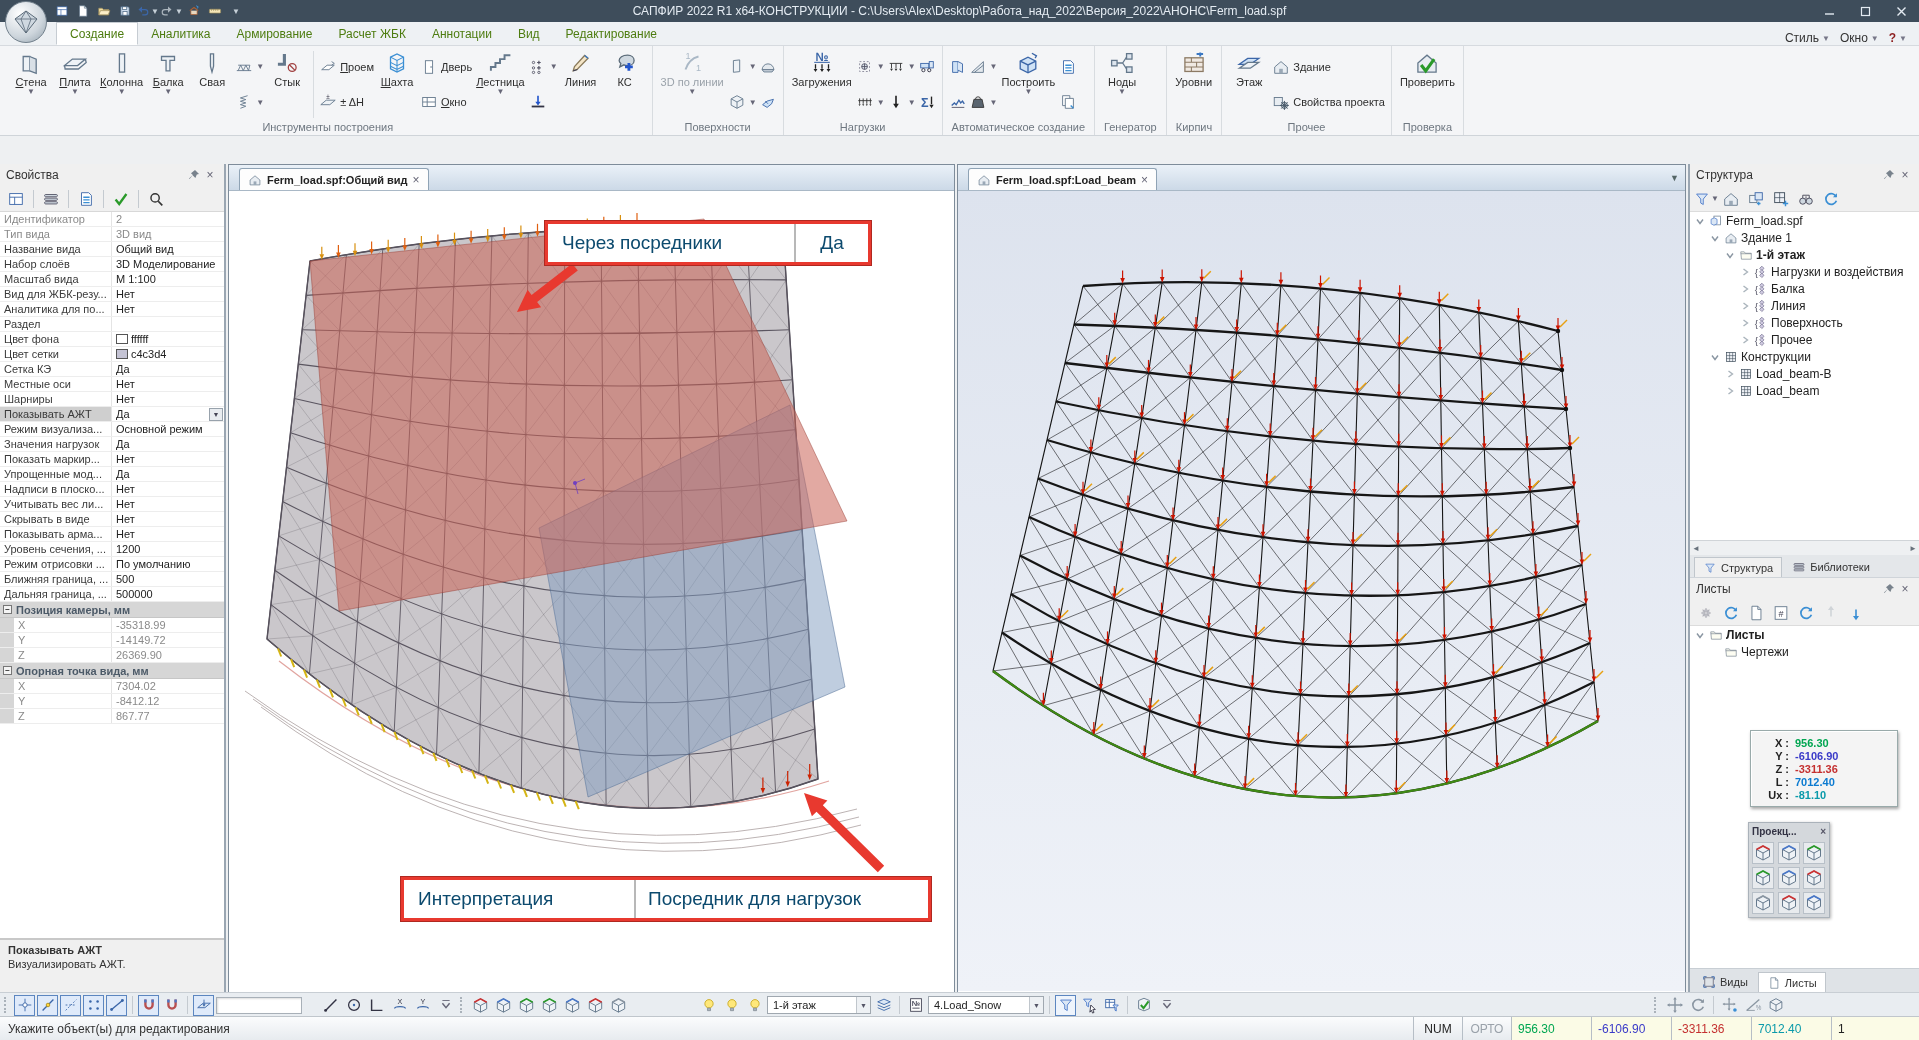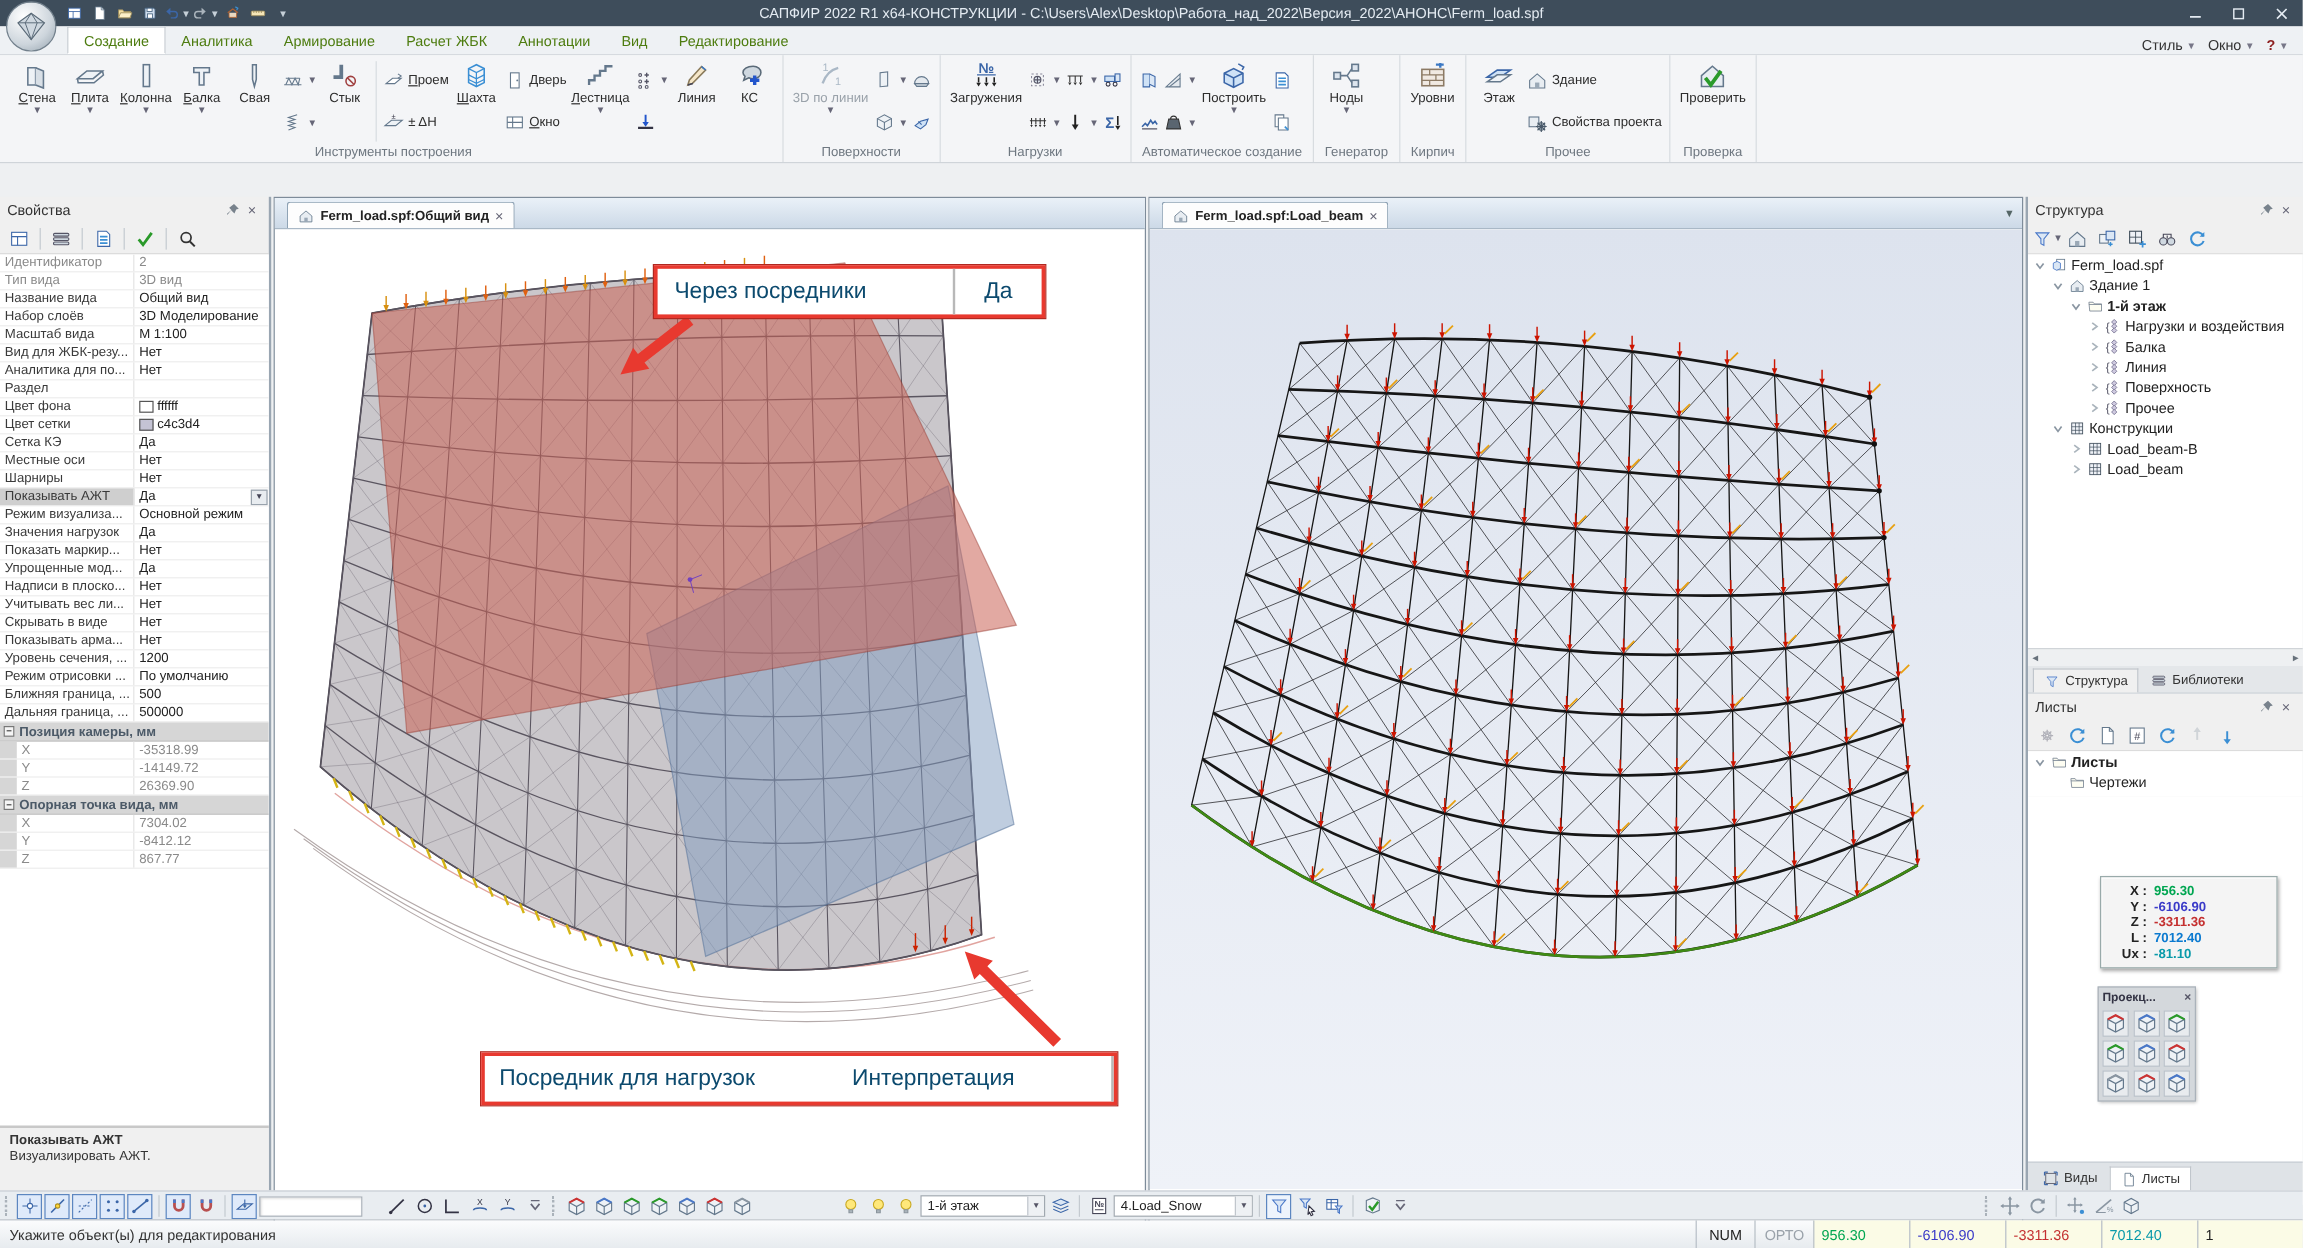--- a/index.html
+++ b/index.html
@@ -1074,22 +1074,22 @@
           <circle cx="346" cy="292" r="2" fill="#7040c0"></circle>
           <path d="M346 292l10-4M346 292l3 11" stroke="#7040c0" stroke-width="0.8"></path>
           <polygon points="343.2,72.4 302.6,104.0 298.6,98.8 288.0,121.0 312.1,116.2 308.1,111.1 348.8,79.6" fill="#e8392f"></polygon>
           <polygon points="655.2,674.8 593.8,614.3 598.4,609.6 575.0,602.0 582.9,625.3 587.5,620.7 648.8,681.2" fill="#e8392f"></polygon>
         </svg>
       <div class="ann" style="left:316px;top:30px;width:326px;height:44px">
         <div class="ann-cell" style="flex:1;padding-left:14px;border-right:2px solid #b8b8b8">Через посредники</div>
         <div class="ann-cell" style="width:72px;justify-content:center">Да</div>
       </div>
       <div class="ann" style="left:172px;top:686px;width:530px;height:44px">
+        <div class="ann-cell" style="width:232px;padding-left:14px;border-right:2px solid #b8b8b8">Интерпретация</div>
         <div class="ann-cell" style="flex:1;padding-left:12px">Посредник для нагрузок</div>
-        <div class="ann-cell" style="width:232px;padding-left:14px;border-right:2px solid #b8b8b8">Интерпретация</div>
       </div>
     </div>
   </div>
 
   <div class="vp vp2">
     <div class="vptabs">
       <div class="vptab">
         <span class="icn sm">
             <svg viewBox="0 0 20 20">
               <path d="M3 10l7-6 7 6v7H3z" fill="#e8edf2" stroke="#64788c"></path>

